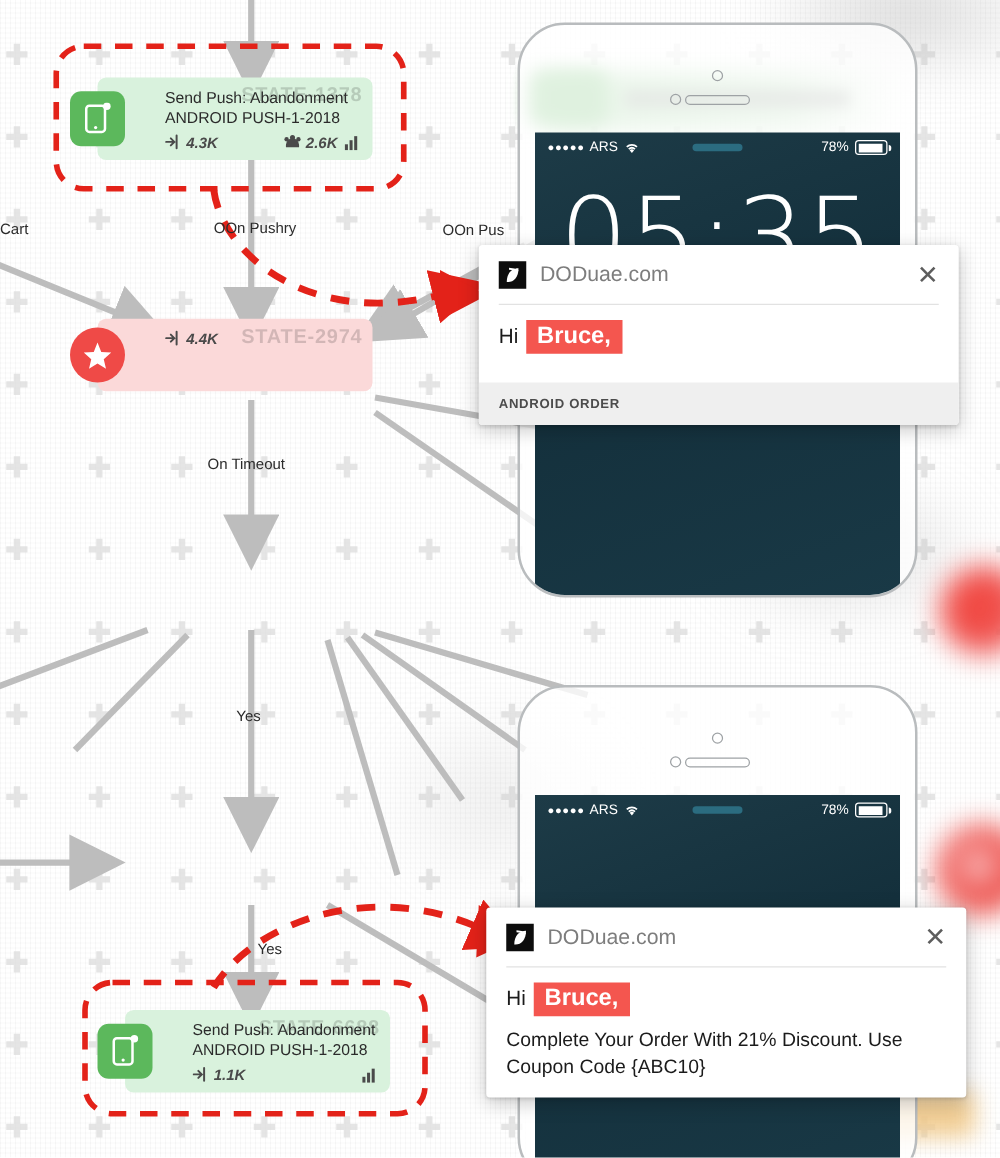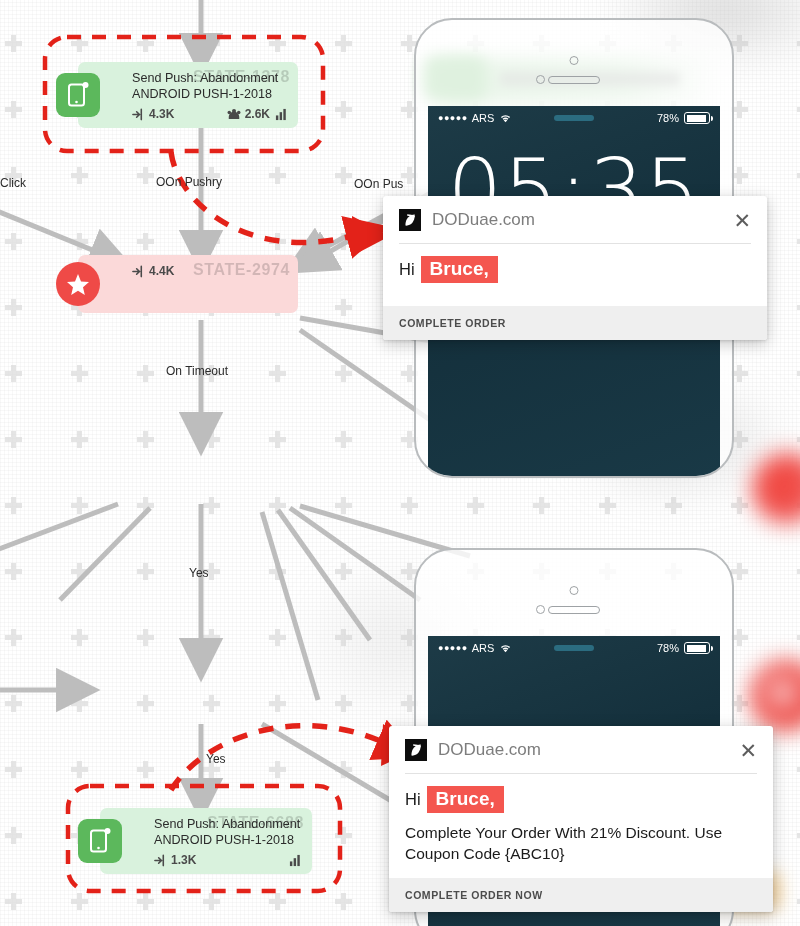--- a/index.html
+++ b/index.html
@@ -95,21 +95,21 @@
   .node .stats {
     display: flex;
     align-items: center;
     gap: 5px;
     font-size: 12px;
     font-weight: 700;
     color: #4a4a4a;
     margin-left: 8px;
   }
   .node .stats .spacer { flex: 1 1 auto; }
-  .node .stat { display: flex; align-items: center; gap: 4px; }
+  .node .stat { display: flex; gap: 4px; font-style: italic; }
   .node-green { background: #d9f2dd; }
   .node-red   { background: #fbd9d9; }
   .node-orange{ background: #fbdfae; }
 
   .node-icon {
     position: absolute;
     left: -22px;
     top: 50%;
     transform: translateY(-50%);
     width: 44px; height: 44px;
@@ -460,22 +460,22 @@
       <path d="M171,152 C178,205 250,262 352,236" marker-end="url(#ahr)"></path>
       <path d="M171,790 C200,742 290,702 383,742" marker-end="url(#ahr)"></path>
     </g>
     <g fill="#e32219">
       <path d="M352,216 L390,236 L352,256 Z"></path>
       <path d="M383,724 L420,748 L381,766 Z"></path>
     </g>
   </svg>
 
   <div id="edge-labels">
-      <div class="elabel" style="left:0px;top:176px">Click</div>
-      <div class="elabel" style="left:156px;top:175px">OOn Pushry</div>
+      <div class="elabel" style="left:0px;top:176px">Cart</div>
+      <div class="elabel" style="left:171px;top:175px">OOn Pushry</div>
       <div class="elabel" style="left:354px;top:177px">OOn Pus</div>
       <div class="elabel" style="left:166px;top:364px">On Timeout</div>
       <div class="elabel" style="left:189px;top:566px">Yes</div>
       <div class="elabel" style="left:206px;top:752px">Yes</div>
     </div>
 
   <div class="node node-green" style="left:78px; top:62px;">
     <div class="node-icon">
       <div class="ic-sq">
         <svg width="22" height="26" viewBox="0 0 22 26">
@@ -545,21 +545,21 @@
         </svg>
       </div>
     </div>
     <div class="state-id">STATE-6688</div>
     <div class="title">Send Push: Abandonment ANDROID PUSH-1-2018</div>
     <div class="stats">
       <span class="stat">
         <svg width="13" height="13" viewBox="0 0 14 14">
             <path d="M1,7 h7 M5,4 l3,3 l-3,3 M10,1.5 v11" stroke="#4a4a4a" stroke-width="1.7" fill="none" stroke-linecap="round"></path>
           </svg>
-        <span>1.3K</span>
+        <span>1.1K</span>
       </span>
       <span class="spacer"></span>
       <span class="stat">
         <svg width="13" height="13" viewBox="0 0 14 14">
             <rect x="1" y="8" width="2.6" height="5" fill="#4a4a4a"></rect>
             <rect x="5" y="4.5" width="2.6" height="8.5" fill="#4a4a4a"></rect>
             <rect x="9" y="1" width="2.6" height="12" fill="#4a4a4a"></rect>
           </svg>
       </span>
     </div>
@@ -601,21 +601,21 @@
       <div class="brand-name">DODuae.com</div>
       <div class="close-x">✕</div>
     </div>
     <div class="notif-divider"></div>
     <div class="notif-body">
       <div class="greet">
         <span>Hi</span>
         <span class="hl">Bruce,</span>
       </div>
     </div>
-    <div class="notif-foot">COMPLETE ORDER</div>
+    <div class="notif-foot">ANDROID ORDER</div>
   </div>
 
   <div class="phone" style="left:414px; top:548px; width:320px; height:400px;">
     <div class="cam cam-top"></div>
     <div class="cam cam-side"></div>
     <div class="speaker"></div>
     <div class="screen">
       <div class="statusbar">
         <span class="dots">●●●●●</span>
         <span class="carrier">ARS</span>
@@ -647,16 +647,15 @@
       <div class="close-x">✕</div>
     </div>
     <div class="notif-divider"></div>
     <div class="notif-body">
       <div class="greet">
         <span>Hi</span>
         <span class="hl">Bruce,</span>
       </div>
       <div class="msg">Complete Your Order With 21% Discount. Use Coupon Code {ABC10}</div>
     </div>
-    <div class="notif-foot">COMPLETE ORDER NOW</div>
   </div>
 
 </div>
 
 </body></html>

